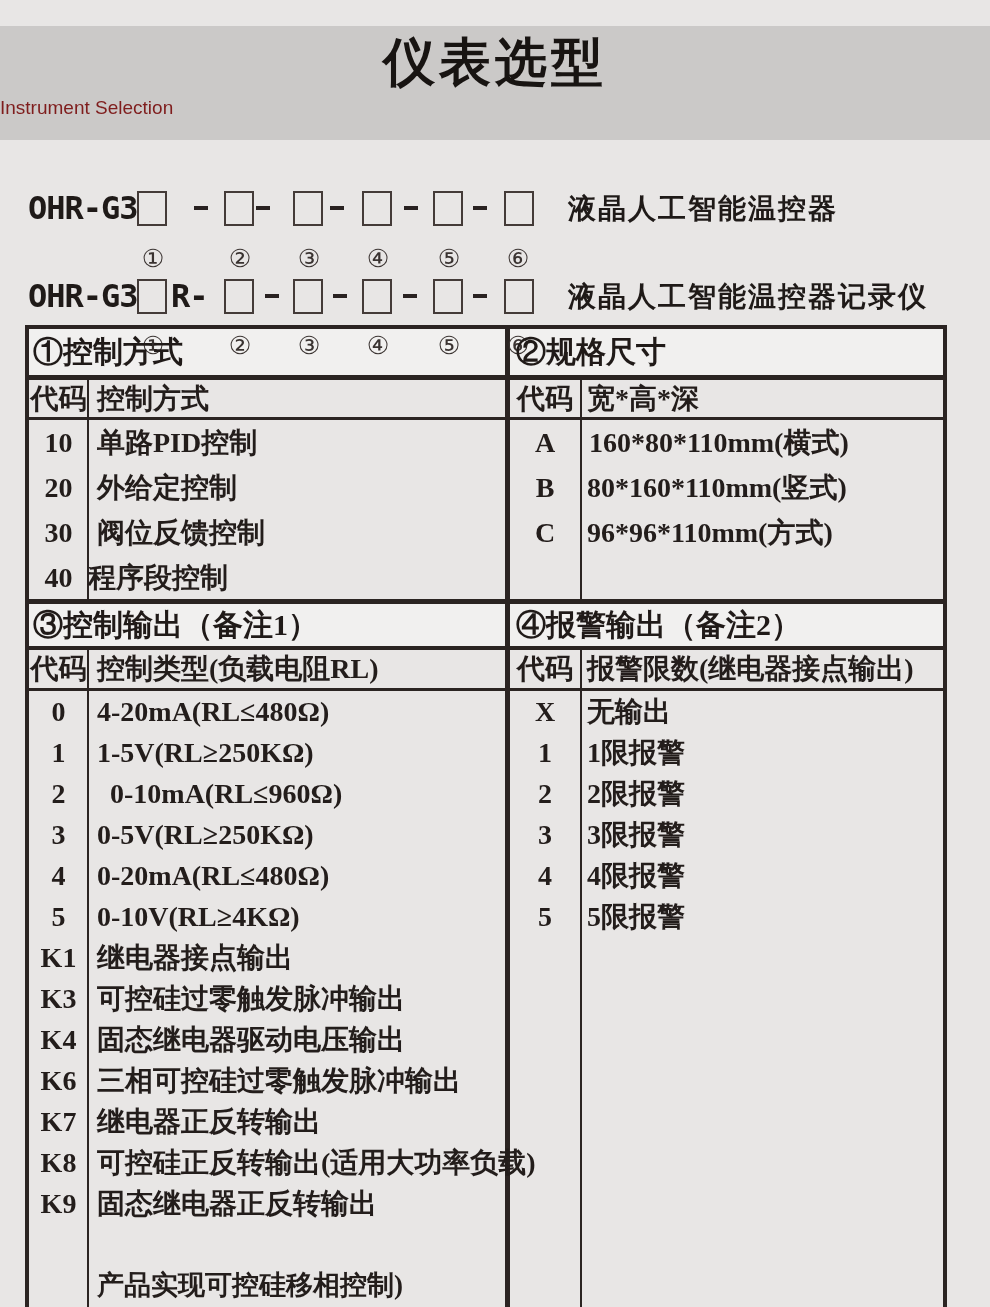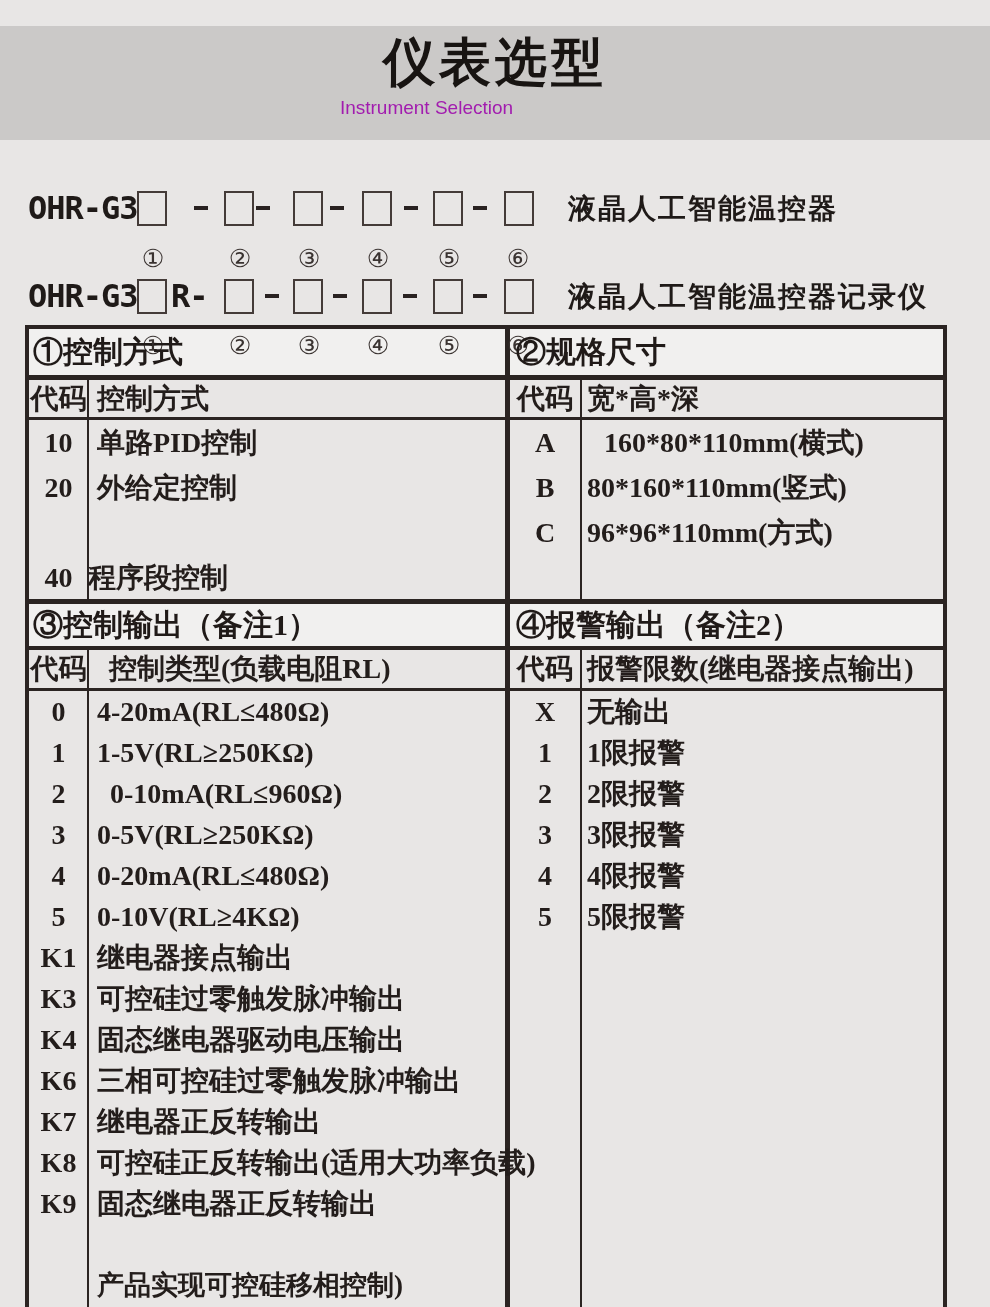--- a/index.html
+++ b/index.html
@@ -3,22 +3,22 @@
 <meta charset="utf-8">
 <style>
   html,body { margin:0; padding:0; background:#e8e6e5; }
   .page { position:relative; width:990px; height:1307px; overflow:hidden;
           background:#e8e6e5; font-family:"Liberation Serif","DejaVu Serif",serif; color:#231d1b; }
 
   
   .band { position:absolute; left:0; top:26px; width:990px; height:114px; background:#cbc9c8; }
   .title { position:absolute; left:0; top:34px; width:990px; text-align:center;
            font:bold 52px/56px "Liberation Sans","DejaVu Sans",sans-serif; letter-spacing:4px; color:#181412; }
-  .subtitle { position:absolute; left:0; top:96px; width:853px; text-align:center;
-              font:19px/24px "Liberation Sans","DejaVu Sans",sans-serif; color:#a21caf; }
+  .subtitle { position:absolute; left:0; top:96px; width:853px; text-align:left;
+              font:19px/24px "Liberation Sans","DejaVu Sans",sans-serif; color:#7f1d1d; }
 
   
   .mprefix,.mconn { position:absolute; font:bold 32px/35px "DejaVu Sans Mono",monospace;
                     letter-spacing:-1px; color:#1f1a18; }
   .mlabel { position:absolute; font:bold 28px/35px "Liberation Sans","DejaVu Sans",sans-serif;
             letter-spacing:2px; color:#1f1a18; white-space:nowrap; }
   .mbox  { position:absolute; width:30px; height:35px; border:2px solid #443b38; box-sizing:border-box; }
   .mdash { position:absolute; width:14px; height:4px; background:#292221; }
   .marker { position:absolute; width:28px; text-align:center;
             font:25px/26px "DejaVu Sans",sans-serif; color:#3a3331; }
@@ -113,43 +113,47 @@
   <div class="trow subhead" style="left:29px;top:380px;width:476px;height:37px;line-height:37px">
     <span class="c-code" style="width:59px">代码</span>
     <span class="c-desc" style="padding-left:9px">控制方式</span>
   </div>
   <div class="trow subhead" style="left:510px;top:380px;width:433px;height:37px;line-height:37px">
     <span class="c-code" style="width:70px">代码</span>
     <span class="c-desc" style="padding-left:7px">宽*高*深</span>
   </div>
   <div class="trow subhead" style="left:29px;top:650px;width:476px;height:38px;line-height:38px">
     <span class="c-code" style="width:59px">代码</span>
-    <span class="c-desc" style="padding-left:21px">控制类型(负载电阻RL)</span>
+    <span class="c-desc" style="padding-left:9px">控制类型(负载电阻RL)</span>
   </div>
   <div class="trow subhead" style="left:510px;top:650px;width:433px;height:38px;line-height:38px">
     <span class="c-code" style="width:70px">代码</span>
     <span class="c-desc" style="padding-left:7px">报警限数(继电器接点输出)</span>
   </div>
 
   <div class="trow" style="left:29px;top:420px;width:476px;height:45px;line-height:45px">
     <span class="c-code" style="width:59px">10</span>
     <span class="c-desc" style="padding-left:9px">单路PID控制</span>
   </div>
   <div class="trow" style="left:29px;top:465px;width:476px;height:45px;line-height:45px">
     <span class="c-code" style="width:59px">20</span>
     <span class="c-desc" style="padding-left:9px">外给定控制</span>
   </div>
+  <div class="trow" style="left:29px;top:510px;width:476px;height:45px;line-height:45px">
+    <span class="c-code" style="width:59px">30</span>
+    <span class="c-desc" style="padding-left:9px">阀位反馈控制</span>
+  </div>
   <div class="trow" style="left:29px;top:555px;width:476px;height:45px;line-height:45px">
     <span class="c-code" style="width:59px">40</span>
     <span class="c-desc" style="">程序段控制</span>
   </div>
 
   <div class="trow" style="left:510px;top:420px;width:433px;height:45px;line-height:45px">
     <span class="c-code" style="width:70px">A</span>
-    <span class="c-desc" style="padding-left:24px">160*80*110mm(横式)</span>
+    <span class="c-desc" style="padding-left:9px">160*80*110mm(横式)</span>
   </div>
   <div class="trow" style="left:510px;top:465px;width:433px;height:45px;line-height:45px">
     <span class="c-code" style="width:70px">B</span>
     <span class="c-desc" style="padding-left:7px">80*160*110mm(竖式)</span>
   </div>
   <div class="trow" style="left:510px;top:510px;width:433px;height:45px;line-height:45px">
     <span class="c-code" style="width:70px">C</span>
     <span class="c-desc" style="padding-left:7px">96*96*110mm(方式)</span>
   </div>
 

